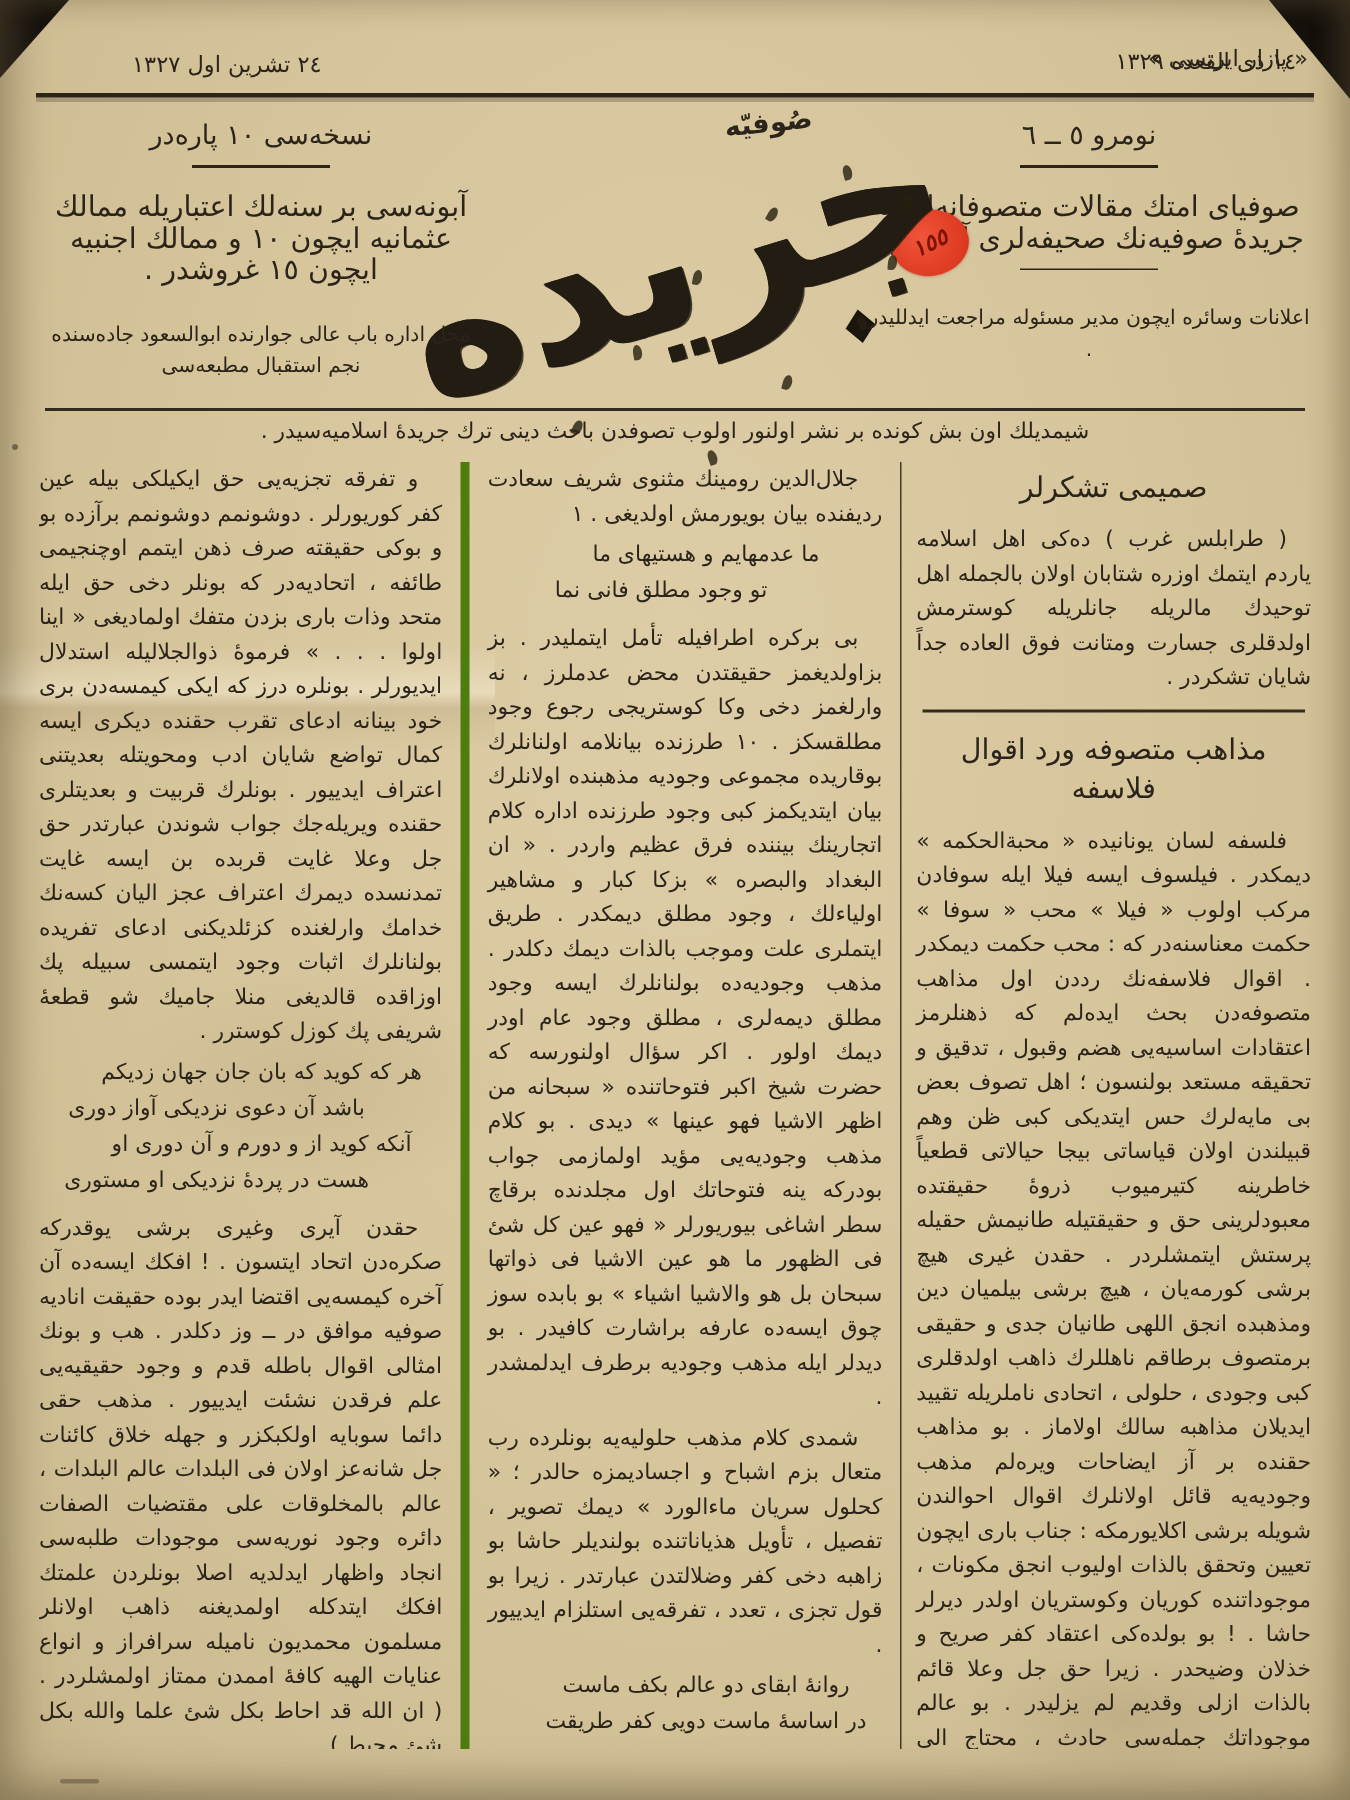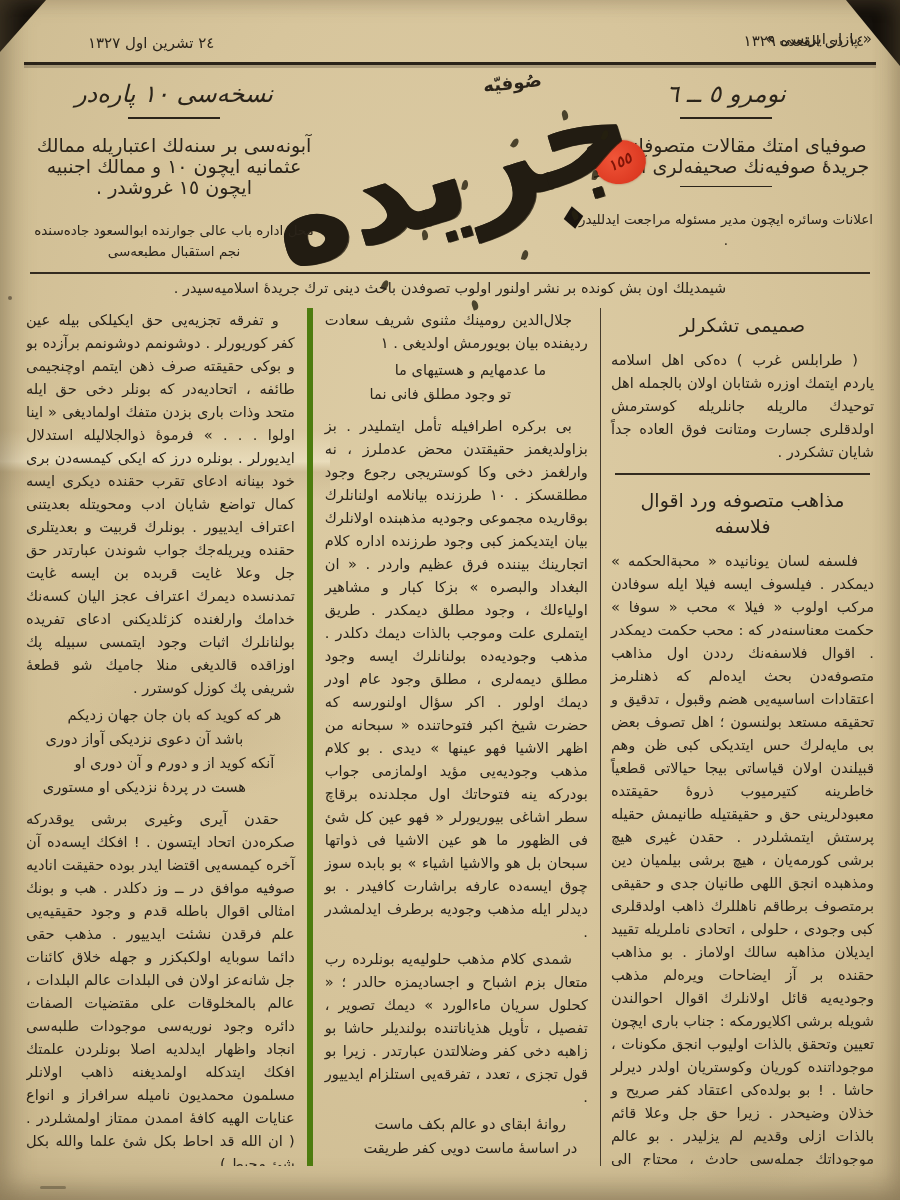--- a/index.html
+++ b/index.html
@@ -24,21 +24,21 @@
   
   .topbar{position:absolute;top:30px;left:28px;right:28px;height:30px;font-size:15px;}
   .topbar .date-r{position:absolute;right:8px;top:2px;}
   .topbar .date-l{position:absolute;left:60px;top:4px;}
   .topbar .center{position:absolute;left:0;right:0;text-align:right;top:0;font-size:15px;}
   .headrule{position:absolute;top:62px;left:24px;right:24px;height:3px;background:#2b241a;box-shadow:0 3px 0 rgba(43,36,26,.25);}
   
   .masthead{position:absolute;top:66px;left:0;right:0;height:206px;}
   .m-right{position:absolute;right:24px;top:14px;width:300px;text-align:center;}
   .m-left{position:absolute;left:24px;top:14px;width:300px;text-align:center;}
-  .m-num{font-size:24px;letter-spacing:1px;font-style:italic;}
+  .m-num{font-size:18px;letter-spacing:1px;}
   .shortrule{width:92px;height:1.5px;background:#2b241a;margin:9px auto 0 auto;}
   .m-par{font-size:19px;line-height:21px;text-align:center;margin-top:16px;}
   .m-par2{font-size:13.5px;line-height:21px;text-align:center;margin-top:22px;}
   .stamp{position:absolute;left:594px;top:74px;width:52px;height:44px;border-radius:50%;background:radial-gradient(circle at 40% 40%, #f05538, #dd3a22 70%, #c52f1a);transform:rotate(-8deg);box-shadow:0 0 2px rgba(120,20,10,.5);}
   .stamp span{position:absolute;inset:0;display:flex;align-items:center;justify-content:center;color:#7e1407;font-size:15px;font-weight:bold;transform:rotate(-18deg);font-style:italic;}
   .calli{position:absolute;left:318px;top:-6px;width:320px;height:290px;pointer-events:none;}
   .calli .city{position:absolute;right:96px;top:12px;font-size:18px;font-weight:bold;transform:rotate(-6deg);}
   .calli .big{position:absolute;right:10px;top:28px;font-size:128px;font-weight:bold;transform:rotate(-17deg);transform-origin:60% 40%;color:#221c12;text-shadow:1px 0 0 #221c12,0 1px 0 #221c12,1.5px 1.5px 0 rgba(34,28,18,.8);}
   .orn{position:absolute;width:6px;height:10px;background:#26200f;border-radius:60% 60% 60% 10%;opacity:.8;}
   

